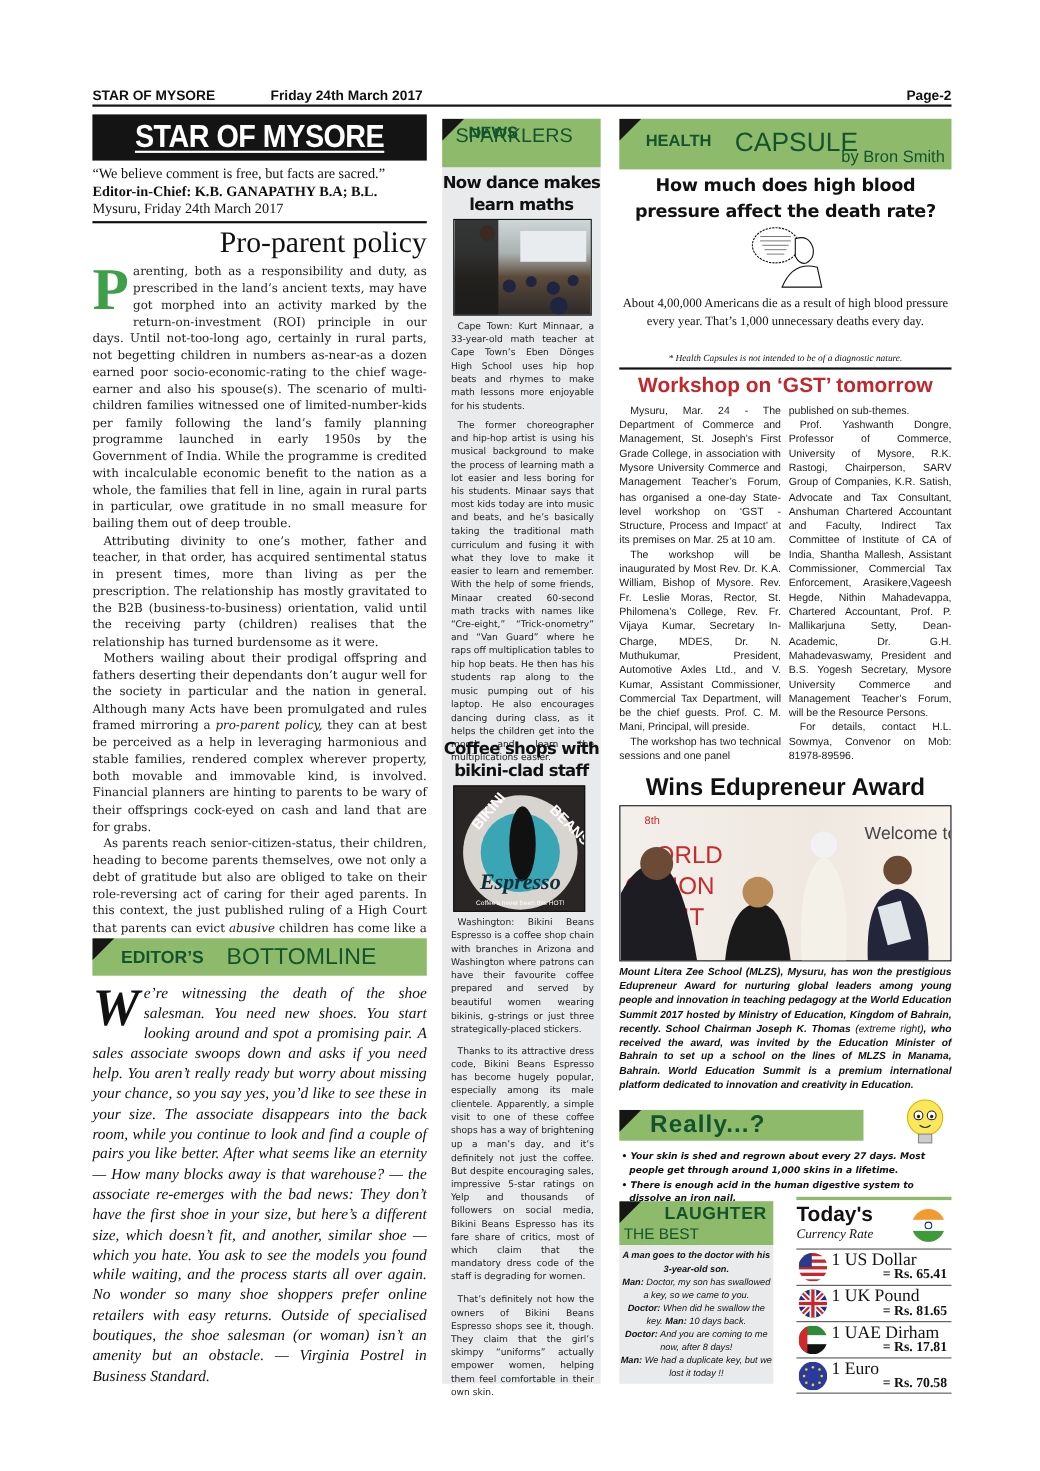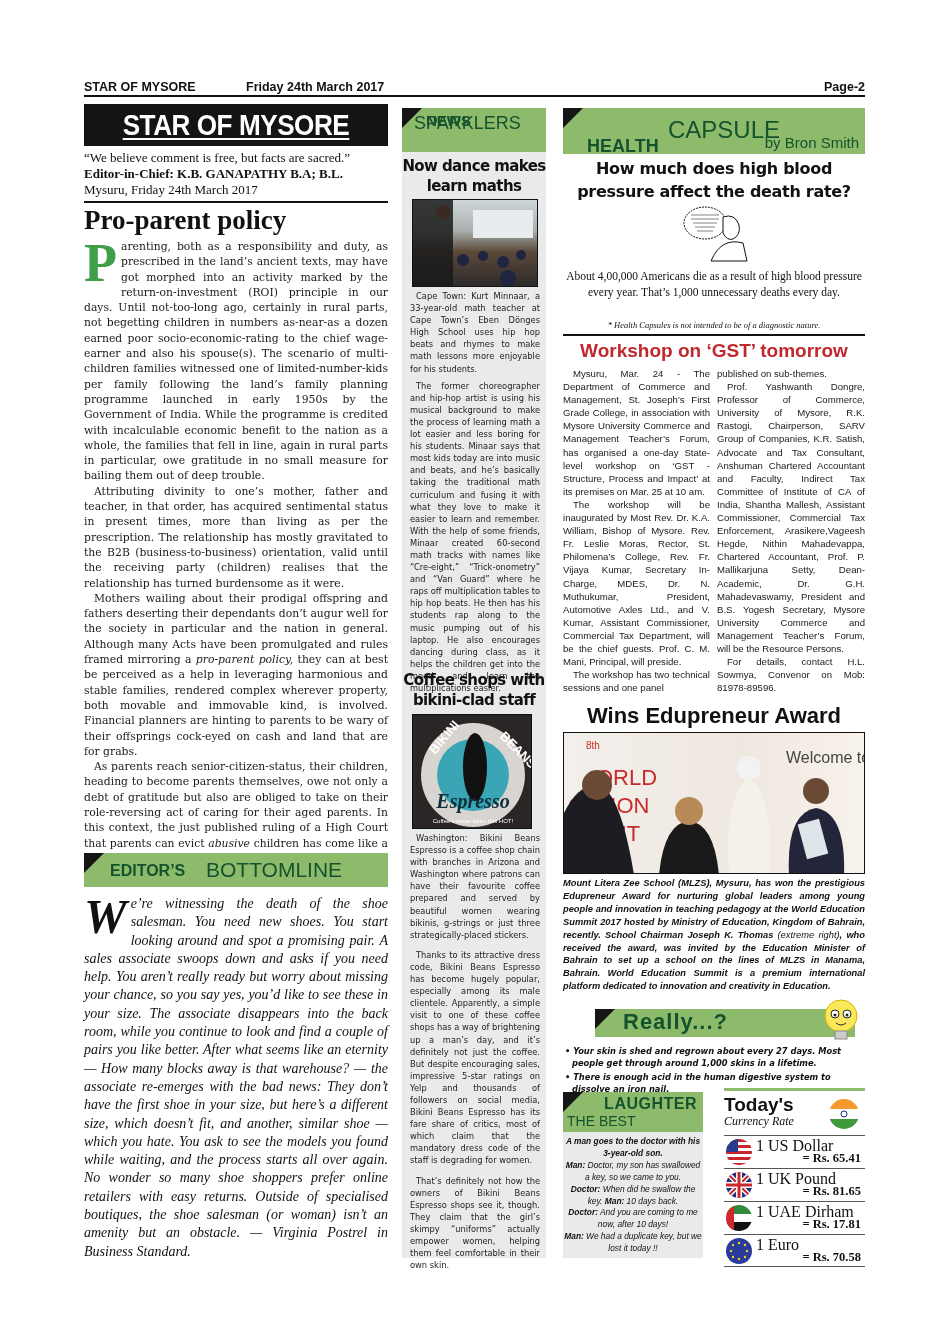--- a/index.html
+++ b/index.html
@@ -14,21 +14,21 @@
   .run-head .date { position: absolute; left: 162px; top: 1px; }
   .run-head .page { position: absolute; right: 0; top: 1px; }
 
   
   .masthead { left: 84px; top: 104px; width: 304px; height: 42px; background: #141414; }
   .masthead span { display:block; text-align:center; color:#fff; font-family:"Liberation Sans", sans-serif; font-weight:bold; font-size:29px; letter-spacing:-0.5px; line-height:42px; transform: scaleX(0.9); text-decoration: underline; text-decoration-thickness: 2px; text-underline-offset: 3px; }
   .motto { left: 84px; top: 150px; width: 304px; font-size:13px; line-height:16px; }
   .motto .ed { font-weight: bold; }
   .rule { background:#111; height:2px; }
 
-  .lead-title { left: 84px; top: 205px; width: 304px; text-align:left; font-size:27px; font-weight:bold; font-family:"Liberation Serif", serif; }
+  .lead-title { left: 84px; top: 205px; width: 304px; text-align:right; font-size:27px; font-weight:normal; font-family:"Liberation Serif", serif; }
 
   .body-serif { font-family: "DejaVu Serif", serif; font-size: 10.8px; line-height: 15.3px; text-align: justify; color:#1a1a1a; }
   .col-lead { left: 84px; top: 239px; width: 304px; }
   .col-lead p { text-indent: 10px; }
   .col-lead p.first { text-indent: 0; }
   .dropcap { float:left; font-size: 54px; line-height: 44px; color:#3e9e4a; font-weight:bold; margin: 2px 4px 0 0; font-family:"Liberation Serif", serif; }
   .dropcap-w { float:left; font-size: 48px; line-height: 40px; color:#111; font-weight:bold; margin: 2px 4px 0 0; font-family:"Liberation Serif", serif; }
   em.i { font-style: italic; }
 
   
@@ -46,38 +46,38 @@
   .news-head { left: 402px; top: 108px; width: 144px; height: 44px; }
   .news-head .n1 { position:absolute; left: 24px; top: 4px; font-weight:bold; font-size:15px; }
   .news-head .n2 { position:absolute; left: 12px; top: 5px; font-size:18px; }
   .news-title { font-family: "DejaVu Sans", sans-serif; font-weight: bold; font-size: 15px; text-align:center; line-height:20px; letter-spacing:-0.6px; color:#111; }
   .sans-small { font-family: "DejaVu Sans", sans-serif; font-size: 8.3px; line-height: 12.1px; text-align: justify; color:#222; }
   .sans-small p { text-indent: 6px; margin-bottom: 5px; }
   .photo { background:#777; border:1px solid #111; overflow:hidden; position:absolute; }
 
   
   .health-head { left: 563px; top: 108px; width: 302px; height: 46px; }
-  .health-head .h1 { position:absolute; left: 24px; top: 28px; font-weight:bold; font-size:18px; }
+  .health-head .h1 { position:absolute; left: 24px; top: 12px; font-weight:bold; font-size:15px; }
   .health-head .h2 { position:absolute; left: 105px; top: 8px; font-size:24px; }
   .health-head .h3 { position:absolute; right: 6px; top: 26px; font-size:15px; }
   .health-title { left: 563px; top: 157px; width: 302px; text-align:center; font-family: "DejaVu Sans", sans-serif; font-weight:bold; font-size:16px; line-height:23px; letter-spacing:-0.3px; }
   .health-text { left: 563px; top: 268px; width: 302px; text-align:center; font-family: Liberation Serif, serif; font-size:11.5px; line-height:16px; }
   .health-note { left: 563px; top: 320px; width: 302px; text-align:center; font-size:8.5px; font-style:italic; }
 
   .gst-title { left: 563px; top: 340px; width: 302px; text-align:center; font-family:"Liberation Sans", sans-serif; font-weight:bold; font-size:19px; color:#c0282d; }
   .arial-small { font-family:"Liberation Sans", sans-serif; font-size: 9.6px; line-height: 13.1px; text-align: justify; color:#1a1a1a; }
   .arial-small p { text-indent: 10px; }
   .gst-col1 { left: 563px; top: 367px; width: 147px; }
   .gst-col2 { left: 717px; top: 367px; width: 148px; }
 
   .award-title { left: 563px; top: 703px; width: 302px; text-align:center; font-family:"Liberation Sans", sans-serif; font-weight:bold; font-size:22px; }
   .award-cap { left: 563px; top: 877px; width: 302px; font-family:"Liberation Sans", sans-serif; font-style:italic; font-weight:bold; font-size:9.3px; line-height:12.9px; text-align:justify; }
   .award-cap .light { font-weight:normal; }
 
-  .really-head { left: 563px; top: 1009px; width: 260px; height: 28px; margin-left: 32px; }
+  .really-head { left: 563px; top: 1009px; width: 222px; height: 28px; }
   .really-head span { position:absolute; left: 28px; top: 0px; font-size:22px; font-weight:bold; letter-spacing:1px; }
   .bulb { left: 818px; top: 998px; width: 46px; height: 46px; }
   .really-list { left: 563px; top: 1045px; width: 302px; font-family:"DejaVu Sans", sans-serif; font-style:italic; font-weight:bold; font-size:8.3px; line-height:12px; }
   .really-list li { list-style:none; padding-left: 9px; text-indent:-7px; margin-bottom:2px; }
 
   .laugh-head { left: 563px; top: 1092px; width: 140px; height: 40px; }
   .laugh-head .l1 { position:absolute; right: 6px; top: 3px; font-size:16px; font-weight:bold; letter-spacing:0.5px; }
   .laugh-head .l2 { position:absolute; left: 4px; top: 21px; font-size:14px; }
   .laugh-body { left: 563px; top: 1132px; width: 140px; height: 126px; background:#e9eaec; font-family:"Liberation Sans", sans-serif; font-style:italic; font-size:8.4px; line-height:11.9px; text-align:center; padding-top: 4px; }
   .laugh-body b { font-weight:bold; }
@@ -253,21 +253,21 @@
 
 <div class="abs green-head laugh-head">
   <div class="corner"></div>
   <span class="l1">LAUGHTER</span>
   <span class="l2">THE BEST MEDICINE</span>
 </div>
 <div class="abs laugh-body">
   <div style="font-weight:bold;">A man goes to the doctor with his 3-year-old son.</div>
   <div><b>Man:</b><span> Doctor, my son has swallowed  a key, so we came to you.</span></div>
   <div><b>Doctor:</b><span>  When did he swallow the key. </span><b>Man:</b><span> 10 days back.</span></div>
-  <div><b>Doctor:</b><span> And you are coming to me now, after 10 days!</span></div>
+  <div><b>Doctor:</b><span> And you are coming to me now, after 8 days!</span></div>
   <div><b>Man:</b><span> We had a duplicate key, but we lost it today !!</span></div>
 </div>
 
 <div class="abs cur-box">
   <div class="cur-topline"></div>
   <div style="position:relative; height:40px;">
     <div class="cur-title">Today's</div>
     <div class="cur-sub">Currency Rate</div>
     <div style="position:absolute; right:6px; top:4px; width:30px; height:30px; border-radius:50%; overflow:hidden;">
       <svg width="30" height="30" viewBox="0 0 30 30">

